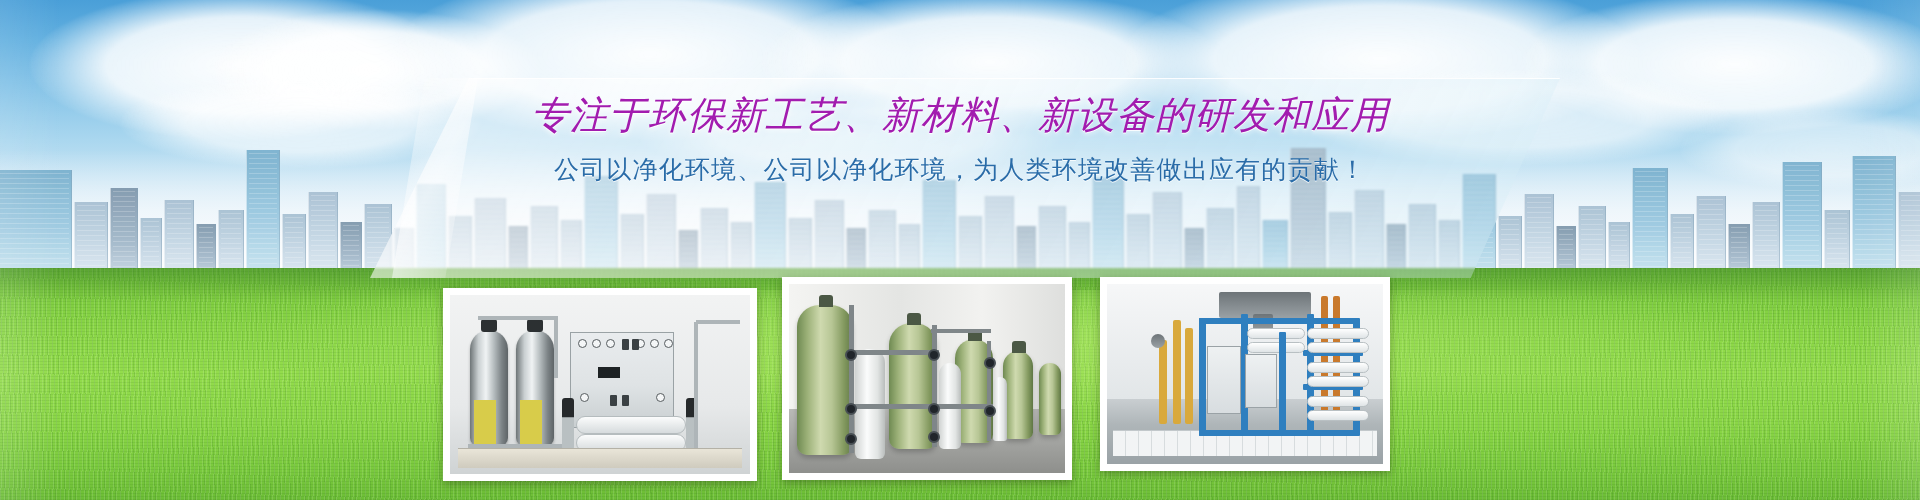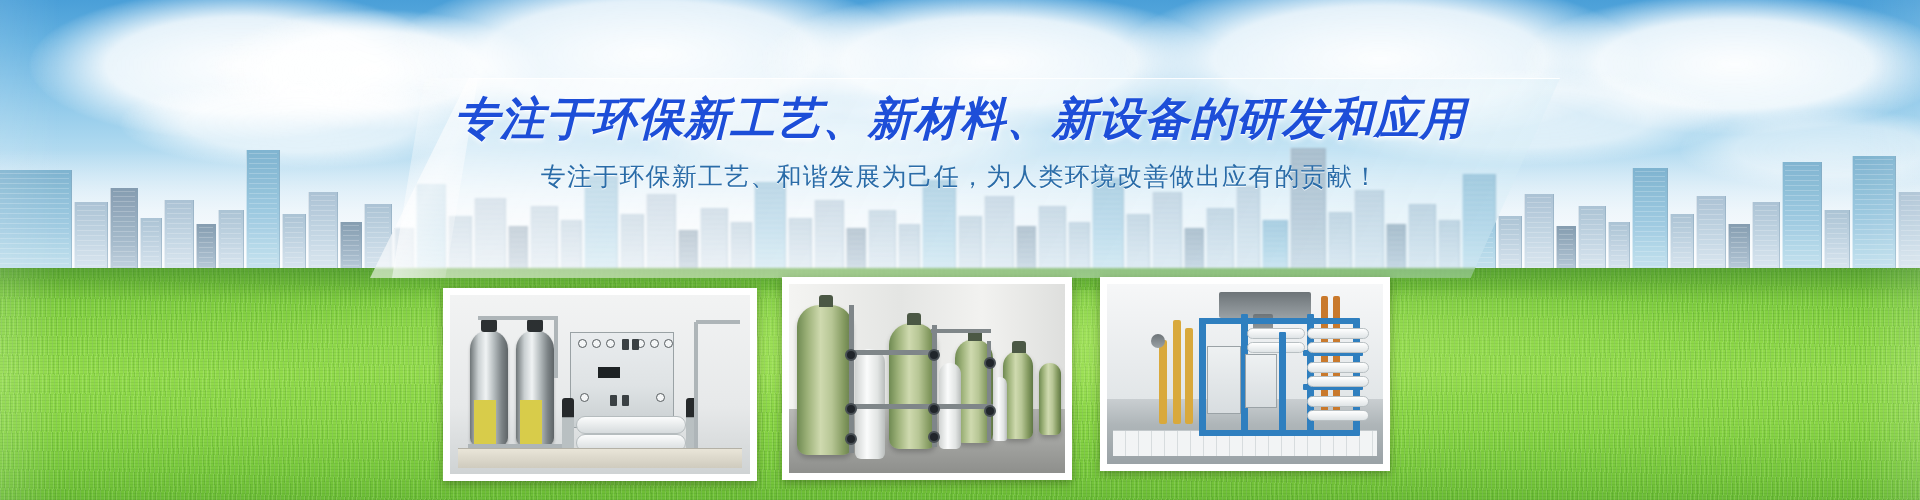--- a/index.html
+++ b/index.html
@@ -140,25 +140,25 @@
   }
 
   
   .text-block{
     position:absolute;
     left:0; right:0; top:94px;
     text-align:center;
   }
   .headline{
     font-family:"DejaVu Sans", sans-serif;
-    font-weight:700;
+    font-weight:400;
     font-style:italic;
-    font-size:45px;
+    font-size:38px;
     letter-spacing:1px;
-    color:#1d4ed8;
+    color:#a21caf;
     line-height:1.12;
     text-shadow:0 1px 0 rgba(255,255,255,.85), 0 2px 5px rgba(255,255,255,.75);
   }
   .subline-en{
     margin-top:10px;
     font-family:"DejaVu Sans", sans-serif;
     font-weight:700;
     font-style:italic;
     font-size:14.5px;
     letter-spacing:.9px;
@@ -363,21 +363,21 @@
   </div>
 
   <div class="grass"></div>
   <div class="grass-hl"></div>
 
   <div class="glass-panel"></div>
   <div class="glass-shine"></div>
 
   <div class="text-block">
     <div class="headline">专注于环保新工艺、新材料、新设备的研发和应用</div>
-    <div class="subline-cn">专注于环保新工艺、和谐发展为己任，为人类环境改善做出应有的贡献！</div>
+    <div class="subline-cn">公司以净化环境、公司以净化环境，为人类环境改善做出应有的贡献！</div>
   </div>
 
   <div class="photo" id="photo-1">
     <div class="inner p1">
       <div class="p1bg"></div>
       <div class="p1 tank t1"></div>
       <div class="p1 tank t2"></div>
       <div class="valve v1"></div>
       <div class="valve v2"></div>
       <div class="pipe" style="left:28px; bottom:154px; width:78px; height:4px;"></div>

